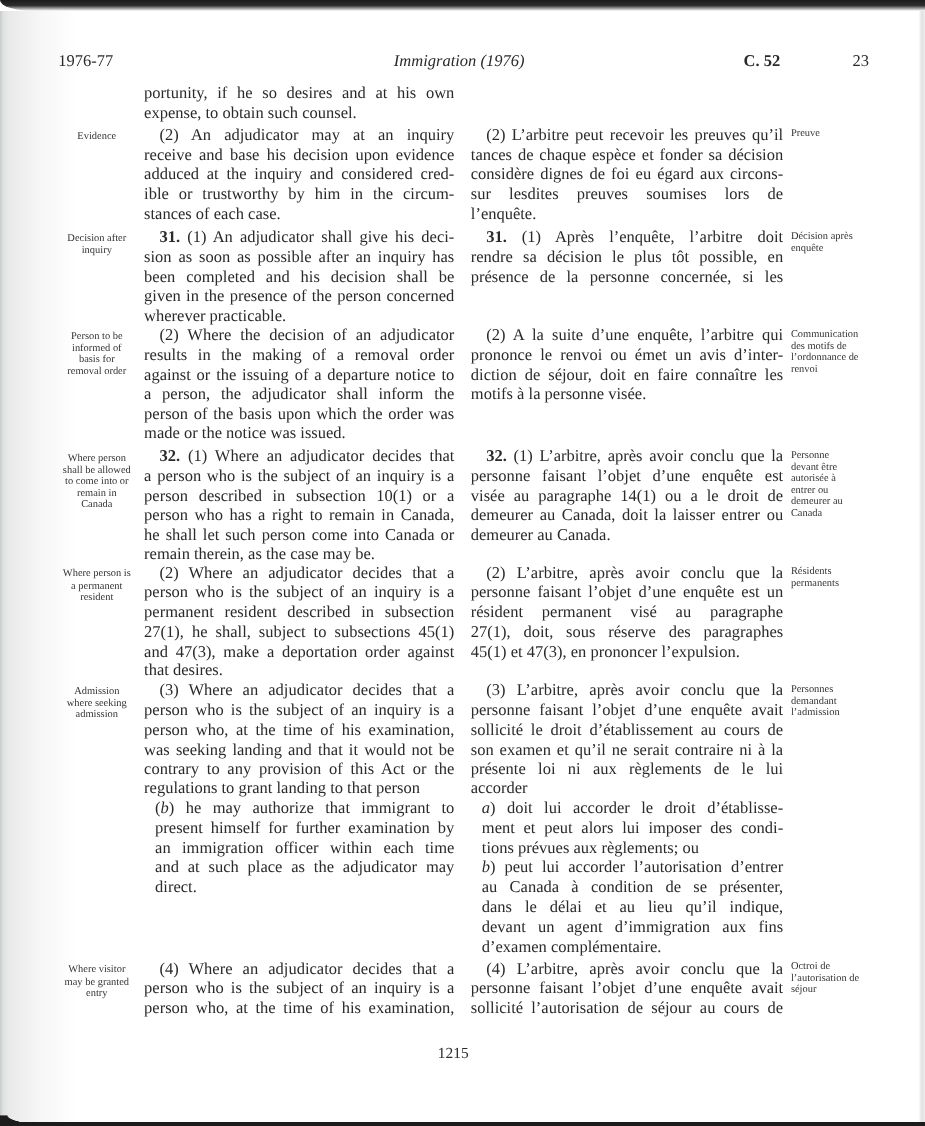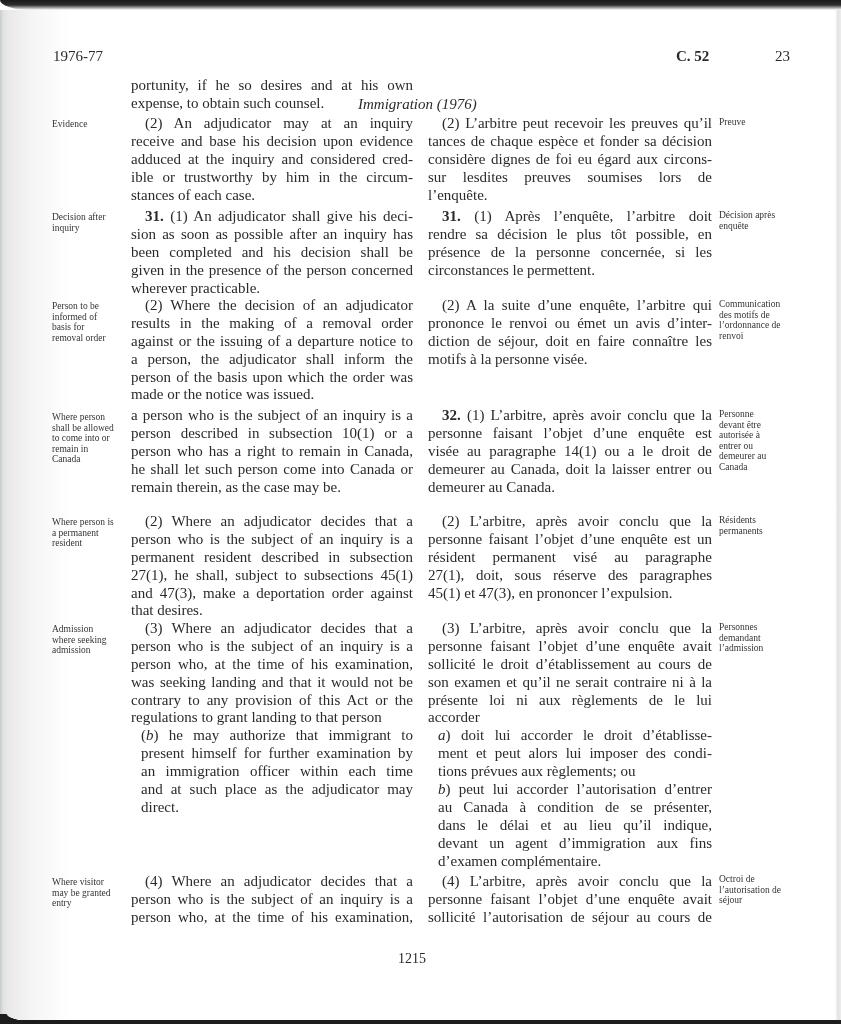--- a/index.html
+++ b/index.html
@@ -24,37 +24,37 @@
   .left-binding {
     position: absolute; left: 0; top: 10px; width: 70px; height: 1010px;
     background: linear-gradient(to right, #c8ccc8 0px, #dfe2df 3px, #e9e9e9 8px, #f6f6f6 35px, rgba(255,255,255,0) 70px);
   }
   .right-edge {
     position: absolute; right: 0; top: 10px; width: 6px; height: 1010px;
     background: linear-gradient(to right, #ffffff 0%, #e2e2e2 50%, #ededed 100%);
   }
   .hdr { position: absolute; top: 47px; font-size: 15px; line-height: 18px; }
   .hdr-year { left: 53px; }
-  .hdr-title { left: 358px; font-style: italic; margin-top: 48px; }
+  .hdr-title { left: 358px; font-style: italic; }
   .hdr-chapter { left: 676px; font-weight: bold; }
   .hdr-page { left: 775px; }
   .footer-page { position: absolute; top: 951px; left: 398px; font-size: 14px; }
 
   .blk { position: absolute; font-size: 15px; line-height: 17.9px; }
   .en { left: 131px; width: 282px; }
   .fr { left: 428px; width: 284px; }
   .ln { display: block; text-align: justify; text-align-last: justify; white-space: nowrap; height: 17.9px; }
   .ln.last { text-align-last: left; }
   .ind { padding-left: 14px; }
   .sub { padding-left: 10px; }
   .b { font-weight: bold; }
   .i { font-style: italic; }
 
   .note { position: absolute; font-size: 9.5px; line-height: 10.5px; color: #333; font-family: "Liberation Serif", serif; }
-  .note-l { left: 52px; width: 72px; }
+  .note-l { left: 52px; width: 72px; text-align: center; }
   .note-r { left: 719px; width: 80px; }
   .note span { display: block; white-space: nowrap; }
 </style>
 </head>
 <body>
 
 <div class="left-binding"></div>
 <div class="right-edge"></div>
 <div class="top-shadow"></div>
 <div class="bottom-shadow"></div>
@@ -109,20 +109,21 @@
 </div>
 
 <div class="note note-l" style="top:412px">
   <span>Where person</span>
   <span>shall be allowed</span>
   <span>to come into or</span>
   <span>remain in</span>
   <span>Canada</span>
 </div>
 <div class="blk en" style="top:407px">
+  <span class="ln ind"><b class="b">32.</b><span> (1) Where an adjudicator decides that</span></span>
   <span class="ln">a person who is the subject of an inquiry is a</span>
   <span class="ln">person described in subsection 10(1) or a</span>
   <span class="ln">person who has a right to remain in Canada,</span>
   <span class="ln">he shall let such person come into Canada or</span>
   <span class="ln last">remain therein, as the case may be.</span>
 </div>
 
 <div class="note note-l" style="top:517px">
   <span>Where person is</span>
   <span>a permanent</span>
@@ -177,21 +178,20 @@
   <span class="ln last">l’enquête.</span>
 </div>
 <div class="note note-r" style="top:117px">
   <span>Preuve</span>
 </div>
 
 <div class="blk fr" style="top:208px">
   <span class="ln ind"><b class="b">31.</b><span> (1) Après l’enquête, l’arbitre doit</span></span>
   <span class="ln">rendre sa décision le plus tôt possible, en</span>
   <span class="ln">présence de la personne concernée, si les</span>
-  <span class="ln last">circonstances le permettent.</span>
 </div>
 <div class="note note-r" style="top:210px">
   <span>Décision après</span>
   <span>enquête</span>
 </div>
 
 <div class="blk fr" style="top:297px">
   <span class="ln ind">(2) A la suite d’une enquête, l’arbitre qui</span>
   <span class="ln">prononce le renvoi ou émet un avis d’inter-</span>
   <span class="ln">diction de séjour, doit en faire connaître les</span>

